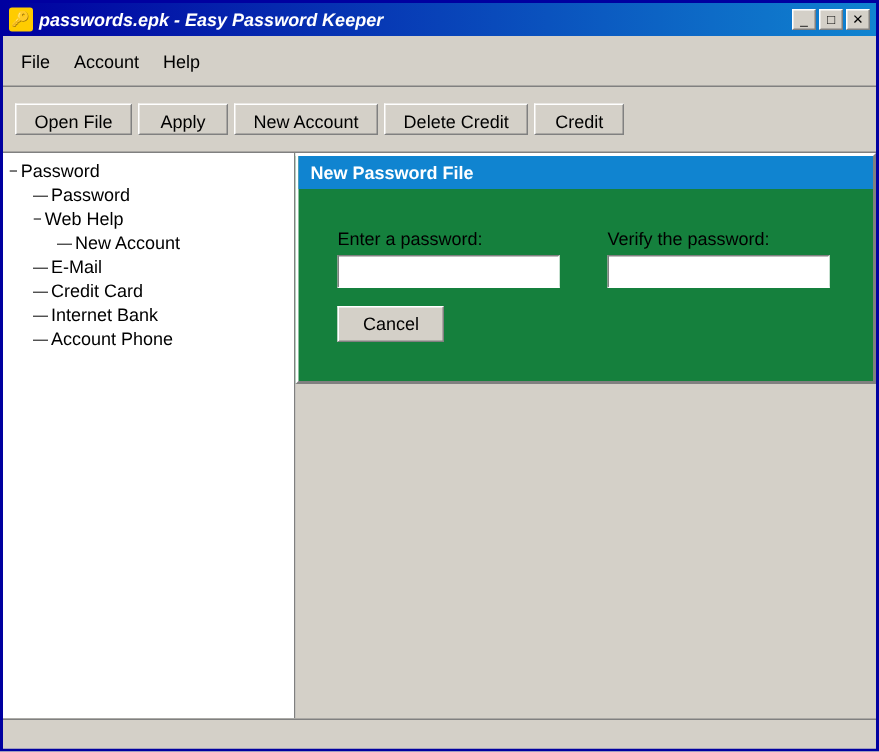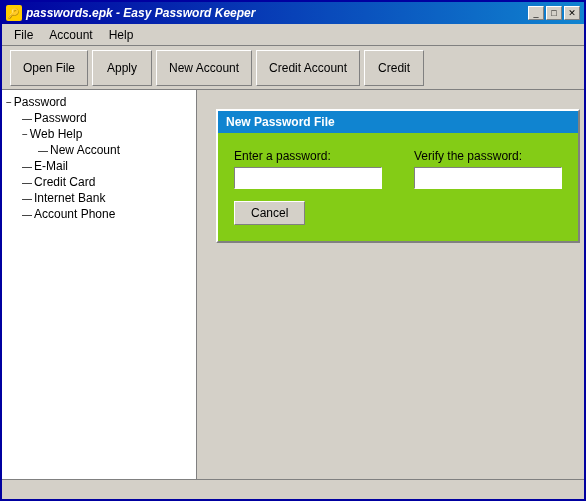--- a/index.html
+++ b/index.html
@@ -72,21 +72,21 @@
       align-items: center;
       justify-content: center;
       font-size: 9px;
       cursor: pointer;
       color: black;
     }
 
     
     .menu-bar {
       background: #d4d0c8;
-      height: 22px;
+      height: 34px;
       display: flex;
       align-items: center;
       padding: 0 4px;
       border-bottom: 1px solid #808080;
       flex-shrink: 0;
     }
 
     .menu-item {
       padding: 2px 8px;
       cursor: pointer;
@@ -106,21 +106,21 @@
     }
 
     .toolbar-btn {
       background: #d4d0c8;
       border: 1px solid;
       border-color: #ffffff #808080 #808080 #ffffff;
       padding: 4px 12px;
       cursor: pointer;
       font-size: 12px;
       min-width: 60px;
-      height: 36px;
+      height: 21px;
       text-align: center;
     }
 
     
     .main-area {
       display: flex;
       flex: 1;
       overflow: hidden;
     }
 
@@ -157,36 +157,36 @@
     
     .content-panel {
       flex: 1;
       background: #d4d0c8;
       display: flex;
       flex-direction: column;
     }
 
     
     .dialog-panel {
-      margin: 19px;
-      background: #84cc16;
+      margin: 0;
+      background: #15803d;
       border: 2px solid;
       border-color: #ffffff #808080 #808080 #ffffff;
     }
 
     .dialog-title {
       background: #1084d0;
       color: white;
       padding: 4px 8px;
       font-size: 12px;
       font-weight: bold;
     }
 
     .dialog-body {
-      padding: 16px;
+      padding: 26px;
     }
 
     .dialog-form-row {
       display: flex;
       gap: 32px;
       margin-bottom: 8px;
     }
 
     .dialog-field label {
       display: block;
@@ -252,21 +252,21 @@
   <div class="menu-bar">
     <div class="menu-item">File</div>
     <div class="menu-item">Account</div>
     <div class="menu-item">Help</div>
   </div>
 
   <div class="toolbar">
     <button class="toolbar-btn">Open File</button>
     <button class="toolbar-btn">Apply</button>
     <button class="toolbar-btn">New Account</button>
-    <button class="toolbar-btn">Credit Account</button>
+    <button class="toolbar-btn">Delete Credit</button>
     <button class="toolbar-btn">Credit</button>
   </div>
 
   <div class="main-area">
 
     <div class="sidebar">
       <div class="tree-item level-0">
         <div class="tree-label">
           <span class="tree-icon">−</span>
           <span>Password</span>

